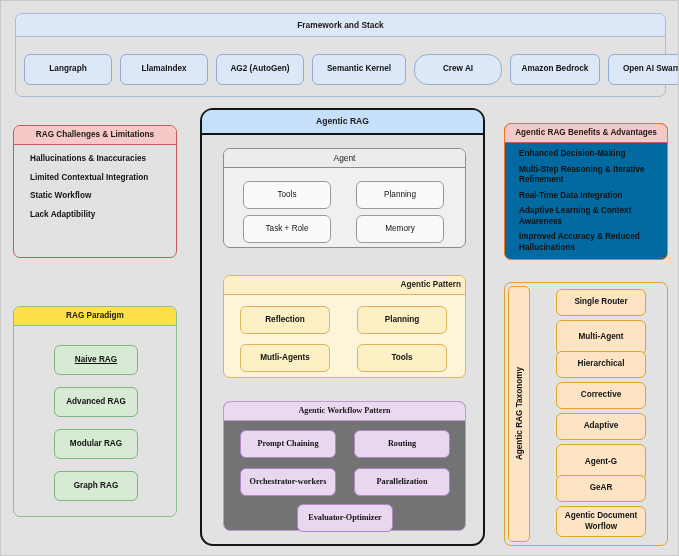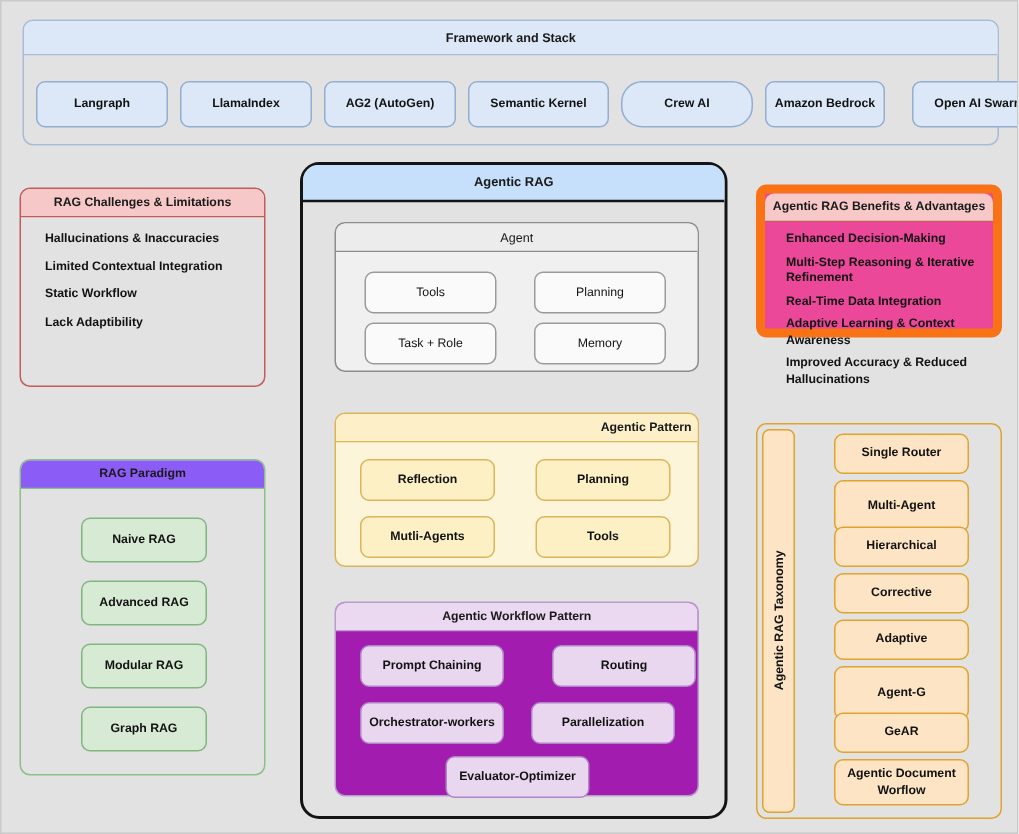--- a/index.html
+++ b/index.html
@@ -112,22 +112,23 @@
     text-align: right;
   }
   .pattern-chip {
     background: #fdf0c4;
     border: 1px solid #dcb45a;
   }
 
   
   #agentic-workflow-panel {
     left: 21px; top: 291px; width: 243px; height: 130px;
-    background: #a21caf;
+    background: #737373;
     border: 1px solid #b99ccb;
+    font-family: Liberation Serif, serif;
   }
   #agentic-workflow-panel > .panel-head {
     background: #ead9f0;
     border-bottom: 1px solid #b99ccb;
   }
   .workflow-chip {
     background: #e8d7ef;
     border: 1px solid #b184c7;
   }
 
@@ -153,34 +154,34 @@
     margin-bottom: 8px;
   }
 
   
   #rag-paradigm-panel {
     left: 12px; top: 305px; width: 164px; height: 211px;
     background: #e2e2e2;
     border: 1px solid #8bbf8b;
   }
   #rag-paradigm-panel > .panel-head {
-    background: #8b5cf6;
+    background: #fde047;
     border-bottom: 1px solid #8bbf8b;
   }
   .paradigm-chip {
     left: 40px; width: 84px; height: 30px;
     background: #d7ead4;
     border: 1px solid #7fb77f;
   }
 
   
   #benefits-panel {
-    left: 503px; top: 122px; width: 164px; height: 102px;
-    background: #ec4899;
-    border: 6px solid #f97316;
+    left: 503px; top: 122px; width: 164px; height: 137px;
+    background: #0369a1;
+    border: 1px solid #f97316;
   }
   #benefits-panel > .panel-head {
     background: #f6c8c8;
     border-bottom: 1px solid #c45b5b;
   }
   #benefits-panel .bullet-list { left: 14px; right: 8px; top: 25px; }
   #benefits-panel .bullet-item { margin-bottom: 5px; }
 
   
   #taxonomy-panel {
@@ -218,37 +219,37 @@
 <div id="canvas">
 
   <div class="panel" id="framework-panel">
     <div class="panel-head">Framework and Stack</div>
 
     <div class="chip fw-chip" style="left:8px;width:88px;">Langraph</div>
     <div class="chip fw-chip" style="left:104px;width:88px;">LlamaIndex</div>
     <div class="chip fw-chip" style="left:200px;width:88px;">AG2 (AutoGen)</div>
     <div class="chip fw-chip" style="left:296px;width:94px;">Semantic Kernel</div>
     <div class="chip fw-chip" style="left:398px;width:88px;border-radius:14px;">Crew AI</div>
-    <div class="chip fw-chip" style="left:494px;width:80px;">Amazon Bedrock</div>
+    <div class="chip fw-chip" style="left:494px;width:90px;">Amazon Bedrock</div>
     <div class="chip fw-chip" style="left:592px;width:90px;">Open AI Swarm</div>
   </div>
 
   <div class="panel" id="rag-challenges-panel">
     <div class="panel-head">RAG Challenges &amp; Limitations</div>
     <div class="bullet-list">
       <div class="bullet-item">Hallucinations &amp; Inaccuracies</div>
       <div class="bullet-item">Limited Contextual Integration</div>
       <div class="bullet-item">Static Workflow</div>
       <div class="bullet-item">Lack Adaptibility</div>
     </div>
   </div>
 
   <div class="panel" id="rag-paradigm-panel">
     <div class="panel-head">RAG Paradigm</div>
-    <div class="chip paradigm-chip" style="top:38px;">Naive RAG</div>
+    <div class="chip paradigm-chip" style="top:38px;text-decoration:underline;">Naive RAG</div>
     <div class="chip paradigm-chip" style="top:80px;">Advanced RAG</div>
     <div class="chip paradigm-chip" style="top:122px;">Modular RAG</div>
     <div class="chip paradigm-chip" style="top:164px;">Graph RAG</div>
   </div>
 
   <div class="panel" id="agentic-rag-panel">
     <div class="panel-head">Agentic RAG</div>
 
     <div class="panel" id="agent-panel">
       <div class="panel-head">Agent</div>
@@ -262,21 +263,21 @@
       <div class="panel-head">Agentic Pattern</div>
       <div class="chip pattern-chip" style="left:16px;top:30px;width:90px;height:28px;">Reflection</div>
       <div class="chip pattern-chip" style="left:133px;top:30px;width:90px;height:28px;">Planning</div>
       <div class="chip pattern-chip" style="left:16px;top:68px;width:90px;height:28px;">Mutli-Agents</div>
       <div class="chip pattern-chip" style="left:133px;top:68px;width:90px;height:28px;">Tools</div>
     </div>
 
     <div class="panel" id="agentic-workflow-panel">
       <div class="panel-head">Agentic Workflow Pattern</div>
       <div class="chip workflow-chip" style="left:16px;top:28px;width:96px;height:28px;">Prompt Chaining</div>
-      <div class="chip workflow-chip" style="left:130px;top:28px;width:96px;height:28px;margin-left:14px;">Routing</div>
+      <div class="chip workflow-chip" style="left:130px;top:28px;width:96px;height:28px;">Routing</div>
       <div class="chip workflow-chip" style="left:16px;top:66px;width:96px;height:28px;">Orchestrator-workers</div>
       <div class="chip workflow-chip" style="left:130px;top:66px;width:96px;height:28px;">Parallelization</div>
       <div class="chip workflow-chip" style="left:73px;top:102px;width:96px;height:28px;">Evaluator-Optimizer</div>
     </div>
   </div>
 
   <div class="panel" id="benefits-panel">
     <div class="panel-head">Agentic RAG Benefits &amp; Advantages</div>
     <div class="bullet-list">
       <div class="bullet-item">Enhanced Decision-Making</div>

